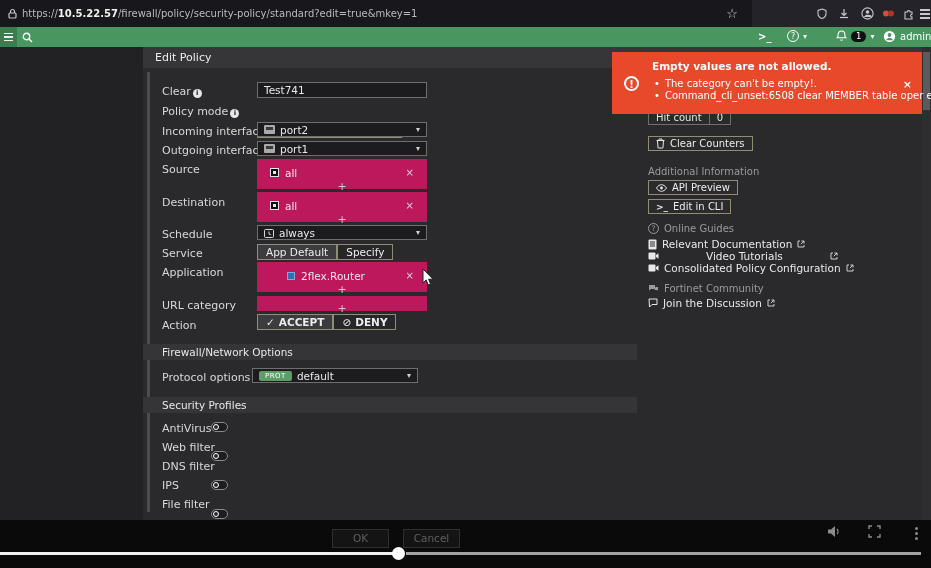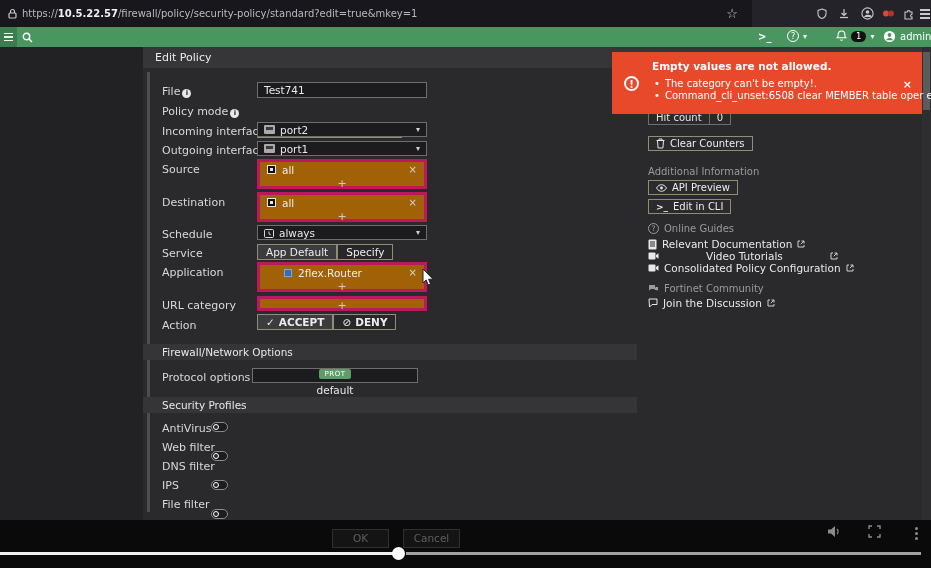--- a/index.html
+++ b/index.html
@@ -24,21 +24,21 @@
 
   
   .panel-bg { left:143px; top:47px; width:779px; height:473px; background:#2a2a2c; }
   .panel-header { left:143px; top:47px; width:779px; height:21px; background:#363638; color:#ececec; font-size:11px; display:flex; align-items:center; padding-left:12px; }
   .left-scroll { left:147px; top:72px; width:3px; height:440px; background:#4d4d4f; }
 
   .flabel { font-size:11px; color:#d8d8d8; }
   .ctrl { background:#1c1c1e; border:1px solid #6e6e6e; color:#e8e8e8; font-size:10.5px; }
   .select { display:flex; align-items:center; padding:0 6px; gap:5px; }
   .select .caret-d { margin-left:auto; color:#cfcfcf; font-size:8px; }
-  .multibox { background:#a16207; border:3px solid #be185d; }
+  .multibox { background:#be185d; border:6px solid #be185d; }
   .entry-row { display:flex; align-items:center; gap:6px; padding:0 7px; height:15px; color:#ececec; font-size:10.5px; }
   .plus-row { text-align:center; color:#cccccc; font-size:11px; line-height:14px; cursor:pointer; }
   .xdel { margin-left:auto; color:#d5d5d5; font-size:10px; }
 
   .seg { display:flex; }
   .segbtn { border:1px solid #8f8d76; background:#27272a; color:#ececec; font-size:10.5px; padding:1px 8px; display:flex; align-items:center; gap:4px; white-space:nowrap; }
   .segbtn.sel { background:#3c3c3f; }
 
   .section-hdr { left:143px; top:0; width:494px; height:16px; background:#353537; color:#e8e8e8; font-size:10.5px; display:flex; align-items:center; padding-left:19px; }
 
@@ -163,21 +163,21 @@
   </div>
 
   <div class="abs panel-bg"></div>
   <div class="abs panel-header">
       <span>Edit Policy</span>
     </div>
   <div class="abs left-scroll"></div>
   <div class="abs vscroll-track"></div>
   <div class="abs vscroll-thumb"></div>
 
-  <div class="abs flabel" style="left:162px;top:85px;"><span>File</span><span class="info-i">i</span></div>
+  <div class="abs flabel" style="left:162px;top:85px;"><span>Clear</span><span class="info-i">i</span></div>
   <div class="abs ctrl" style="left:257px;top:82px;width:170px;height:16px;padding:0 6px;line-height:14px;">Test741</div>
 
   <div class="abs flabel" style="left:162px;top:105px;"><span>Policy mode</span><span class="info-i">i</span></div>
   <div class="abs seg" style="left:257px;top:102px;margin-top:20px;">
     <div class="segbtn sel">Standard</div>
     <div class="segbtn">Learn Mode</div>
   </div>
 
   <div class="abs flabel" style="left:162px;top:125px;">Incoming interface</div>
   <div class="abs ctrl select" style="left:257px;top:122px;width:170px;height:15px;">
@@ -251,21 +251,21 @@
         <b>ACCEPT</b>
       </div>
     <div class="segbtn">
         <span>⊘</span>
         <b>DENY</b>
       </div>
   </div>
 
   <div class="abs section-hdr" style="top:344px;">Firewall/Network Options</div>
   <div class="abs flabel" style="left:162px;top:371px;">Protocol options</div>
-  <div class="abs ctrl select" style="left:252px;top:368px;width:166px;height:15px;flex-direction:column;">
+  <div class="abs ctrl select" style="left:252px;top:368px;width:166px;height:15px;">
     <span class="prot-badge">PROT</span>
     <span>default</span>
     <span class="caret-d">▾</span>
   </div>
 
   <div class="abs section-hdr" style="top:397px;">Security Profiles</div>
 
   <div class="abs flabel" style="left:162px;top:422px;">AntiVirus</div>
   <div class="abs toggle" style="left:211px;top:422px;">
       <span class="knob"></span>

